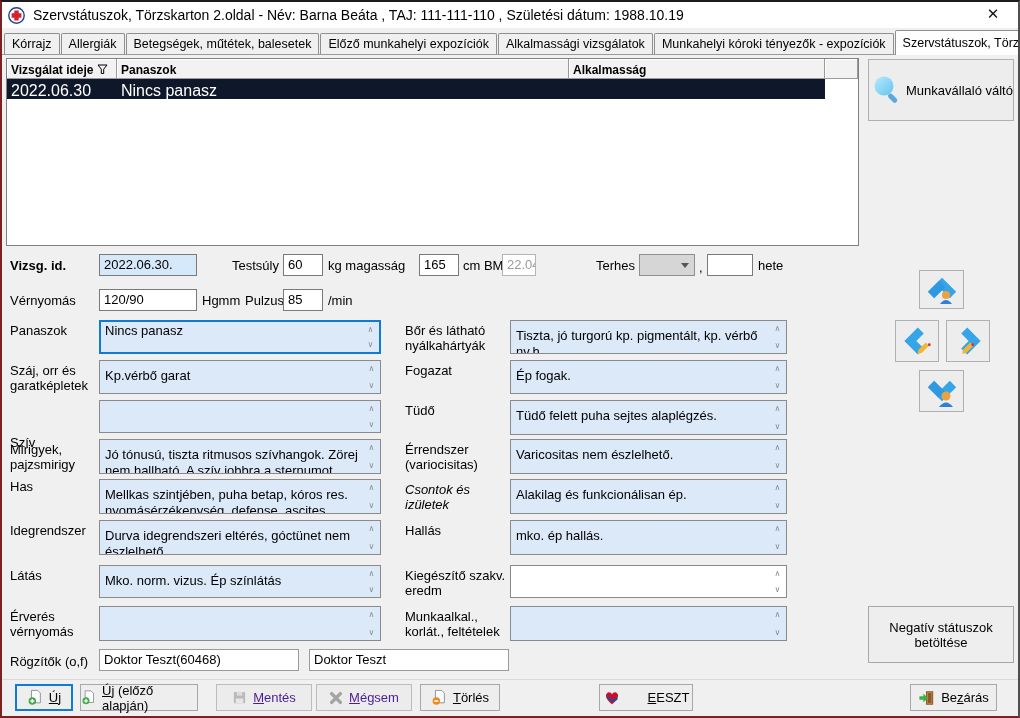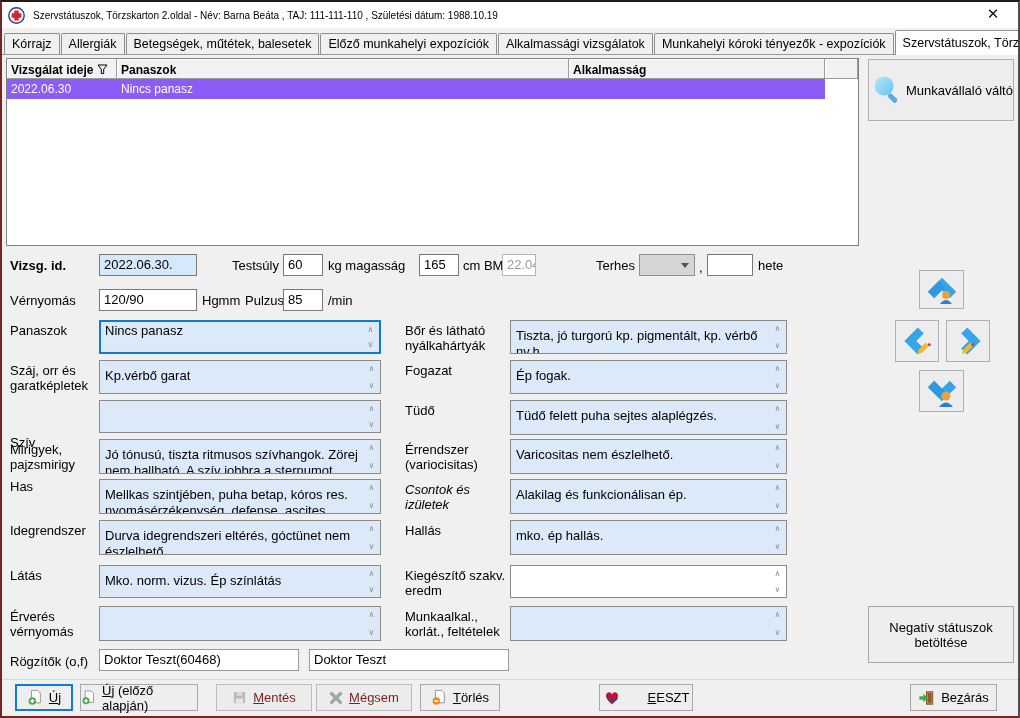--- a/index.html
+++ b/index.html
@@ -6,53 +6,53 @@
   *{box-sizing:border-box;}
   .win{
     position:relative;width:1020px;height:718px;background:#f0f0f0;
     font-family:"Liberation Sans","DejaVu Sans",sans-serif;font-size:13px;color:#000;
     border:2px solid #7a2222;border-top-color:#1c1c1c;border-right-color:#4f4f4f;
     overflow:hidden;
   }
   
   .titlebar{position:absolute;left:0;top:0;right:0;height:26px;background:#ffffff;display:flex;align-items:center;}
   .titlebar .appicon{margin:0 8px 0 6px;display:flex;}
-  .title-text{font-size:10px;white-space:nowrap;}
+  .title-text{font-size:14px;white-space:nowrap;}
   .close-btn{position:absolute;right:12px;top:1px;width:26px;height:22px;display:flex;align-items:center;justify-content:center;font-size:15px;color:#111;cursor:default;}
   
   .tabbar{position:absolute;left:0;top:26px;right:0;height:27px;display:flex;align-items:flex-end;padding-left:2px;border-bottom:1px solid #9a9a9a;background:#f0f0f0;}
   .tab{height:21px;padding:2px 7px 2px 7px;margin-right:1px;background:#f0f0f0;border:1px solid #8f8f8f;border-bottom:none;border-radius:2px 2px 0 0;font-size:12.5px;white-space:nowrap;line-height:16px;}
   .tab.active{height:25px;background:#fdfdfd;margin-bottom:-1px;padding-top:4px;z-index:3;border-color:#8f8f8f;}
   .tabscrolls{position:absolute;right:4px;top:31px;display:flex;}
   .tscr{width:17px;height:20px;background:#f0f0f0;border:1px solid #9a9a9a;font-size:8px;display:flex;align-items:center;justify-content:center;color:#333;margin-left:1px;}
   
   .grid{position:absolute;left:4px;top:56px;width:853px;height:188px;background:#ffffff;border:1px solid #808080;}
   .grid-header{display:flex;height:20px;}
   .gh{background:#f2f2f2;border-right:1px solid #9a9a9a;border-bottom:1px solid #9a9a9a;box-shadow:inset 1px 1px 0 #fff;font-weight:bold;font-size:12px;padding:2px 3px 0 4px;white-space:nowrap;overflow:hidden;display:flex;align-items:center;gap:4px;}
   .grid-row{display:flex;height:20px;}
-  .gr{background:#8b5cf6;color:#fff;font-size:12px;padding:3px 3px 0 4px;white-space:nowrap;overflow:hidden;}
+  .gr{background:#0f172a;color:#fff;font-size:16px;padding:3px 3px 0 4px;white-space:nowrap;overflow:hidden;}
   
   .lbl{position:absolute;line-height:15px;}
   .b{font-weight:bold;}
   .fld{position:absolute;height:22px;background:#fff;border:1px solid #7a7a7a;padding:2px 4px;line-height:16px;white-space:nowrap;overflow:hidden;}
   .fld.blue{background:#d6e9fb;}
   .fld.dis{color:#9b9b9b;border-color:#b5b5b5;}
   .combo{position:absolute;height:22px;background:#d6d6d6;border:1px solid #8f8f8f;}
   .combo .arr{position:absolute;right:5px;top:8px;width:0;height:0;border-left:4px solid transparent;border-right:4px solid transparent;border-top:5px solid #555;}
   
   .ta{position:absolute;background:#dbe9f9;border:1px solid #8a8a8a;padding:7px 18px 2px 5px;line-height:16px;font-size:13px;overflow:hidden;}
   .ta.white{background:#ffffff;}
   .ta.focus{border:2px solid #0f7ad8;padding:1px 17px 1px 4px;}
   .spn{position:absolute;right:2px;top:1px;bottom:1px;width:13px;display:flex;flex-direction:column;justify-content:space-between;align-items:center;color:#8a8a8a;font-size:8px;line-height:9px;padding:2px 0;}
   
   .btn{position:absolute;background:#eeeeee;border:1px solid #a8a8a8;display:flex;align-items:center;justify-content:center;text-align:center;cursor:default;}
   .btn.big{flex-direction:row;gap:3px;background:#ededed;border-color:#b0b0b0;}
   .fbtn{position:absolute;top:682px;height:27px;background:#eeeeee;border:1px solid #a8a8a8;display:flex;align-items:center;justify-content:center;gap:6px;font-size:13px;}
   .fbtn.focus{border:2px solid #0f7ad8;}
-  .fbtn.dis{color:#7f1d1d;background:#ececec;border-color:#bcbcbc;}
+  .fbtn.dis{color:#4c1d95;background:#ececec;border-color:#bcbcbc;}
   .accel{text-decoration:underline;}
   .navbtn{position:absolute;background:#ededed;border:1px solid #b0b0b0;display:flex;align-items:center;justify-content:center;}
   .sep-b{position:absolute;left:0;right:0;top:677px;height:1px;background:#d9d9d9;}
 </style>
 </head>
 <body>
 
 <div class="win">
 
   <div class="titlebar">

